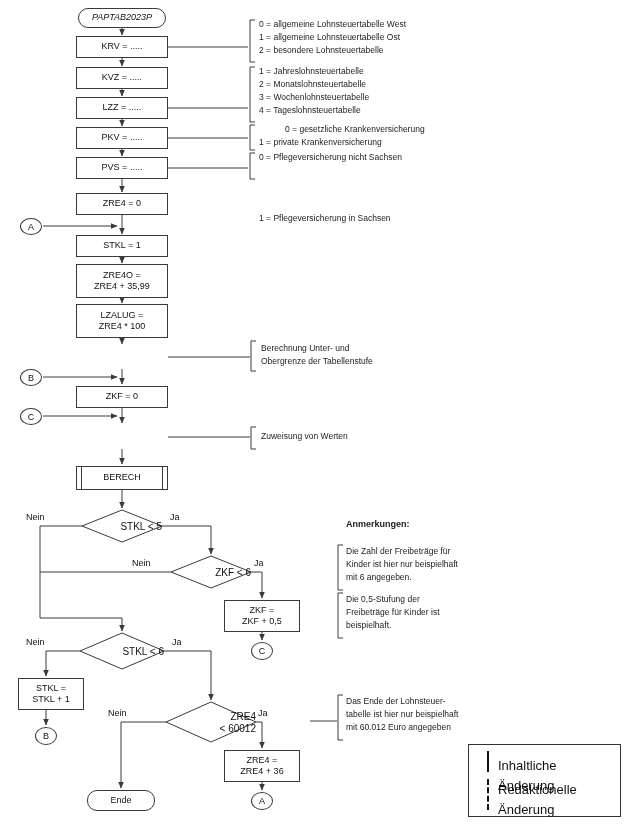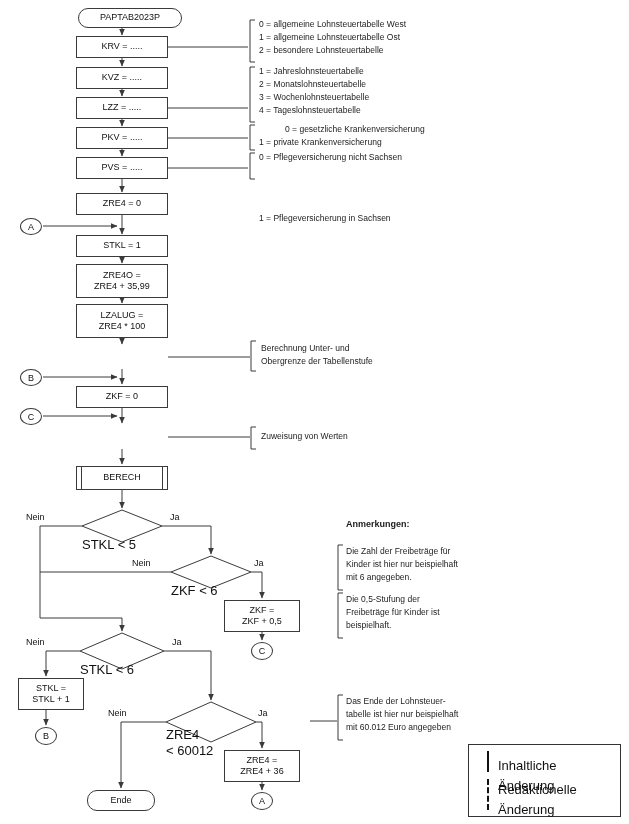--- a/index.html
+++ b/index.html
@@ -10,21 +10,21 @@
        display:flex;align-items:center;justify-content:center;text-align:center;
        font-size:9px;line-height:1.25;}
   .multi{flex-direction:column;text-align:right;}
   .terminal{border-radius:10px;}
   .sub::before,.sub::after{content:"";position:absolute;top:0;bottom:0;width:0;border-left:1px solid #3a3a3a;}
   .sub::before{left:4px;} .sub::after{right:4px;}
   .circle{position:absolute;z-index:2;box-sizing:border-box;border:1px solid #3a3a3a;border-radius:50%;
           background:#fff;display:flex;align-items:center;justify-content:center;font-size:9px;}
   .lbl{position:absolute;z-index:3;font-size:9px;white-space:nowrap;}
   .ann{position:absolute;z-index:3;font-size:8.5px;color:#1c1c1c;white-space:nowrap;}
-  .dlab{position:absolute;z-index:3;font-size:13px;text-align:left;line-height:1.2;margin-top:16px;}
+  .dlab{position:absolute;z-index:3;font-size:10px;text-align:right;line-height:1.2;}
   .bold{font-weight:bold;}
   .legend{position:absolute;z-index:2;box-sizing:border-box;border:1px solid #333;background:#fff;}
   .lbar{position:absolute;z-index:3;width:0;border-left:2px solid #111;}
   .lbar.dashed{border-left:2px dashed #111;}
   .legend-text{position:absolute;z-index:3;font-size:13px;text-align:left;line-height:1.5;}
 </style>
 </head>
 <body>
 
 <div id="page">
@@ -84,21 +84,21 @@
     <path d="M343,545 H338 V590 H343"></path>
     <path d="M343,593 H338 V638 H343"></path>
     <path d="M343,695 H338 V740 H343"></path>
 
     <polygon points="82,526 122,510 162,526 122,542" fill="#fff"></polygon>
     <polygon points="171,572 211,556 251,572 211,588" fill="#fff"></polygon>
     <polygon points="80,651 122,633 164,651 122,669" fill="#fff"></polygon>
     <polygon points="166,722 211,702 256,722 211,742" fill="#fff"></polygon>
   </svg>
 
-  <div class="box terminal" style="left:78px;top:8px;width:104px;height:20px;">PAPTAB2023P</div>
+  <div class="box terminal" style="left:78px;top:8px;width:88px;height:20px;font-style:italic;">PAPTAB2023P</div>
 
   <div class="box" style="left:76px;top:36px;width:92px;height:22px;">KRV = .....</div>
   <div class="box" style="left:76px;top:67px;width:92px;height:22px;">KVZ = .....</div>
   <div class="box" style="left:76px;top:97px;width:92px;height:22px;">LZZ = .....</div>
   <div class="box" style="left:76px;top:127px;width:92px;height:22px;">PKV = .....</div>
   <div class="box" style="left:76px;top:157px;width:92px;height:22px;">PVS = .....</div>
   <div class="box" style="left:76px;top:193px;width:92px;height:22px;">ZRE4 = 0</div>
   <div class="box" style="left:76px;top:235px;width:92px;height:22px;">STKL = 1</div>
 
   <div class="box multi" style="left:76px;top:264px;width:92px;height:34px;">

